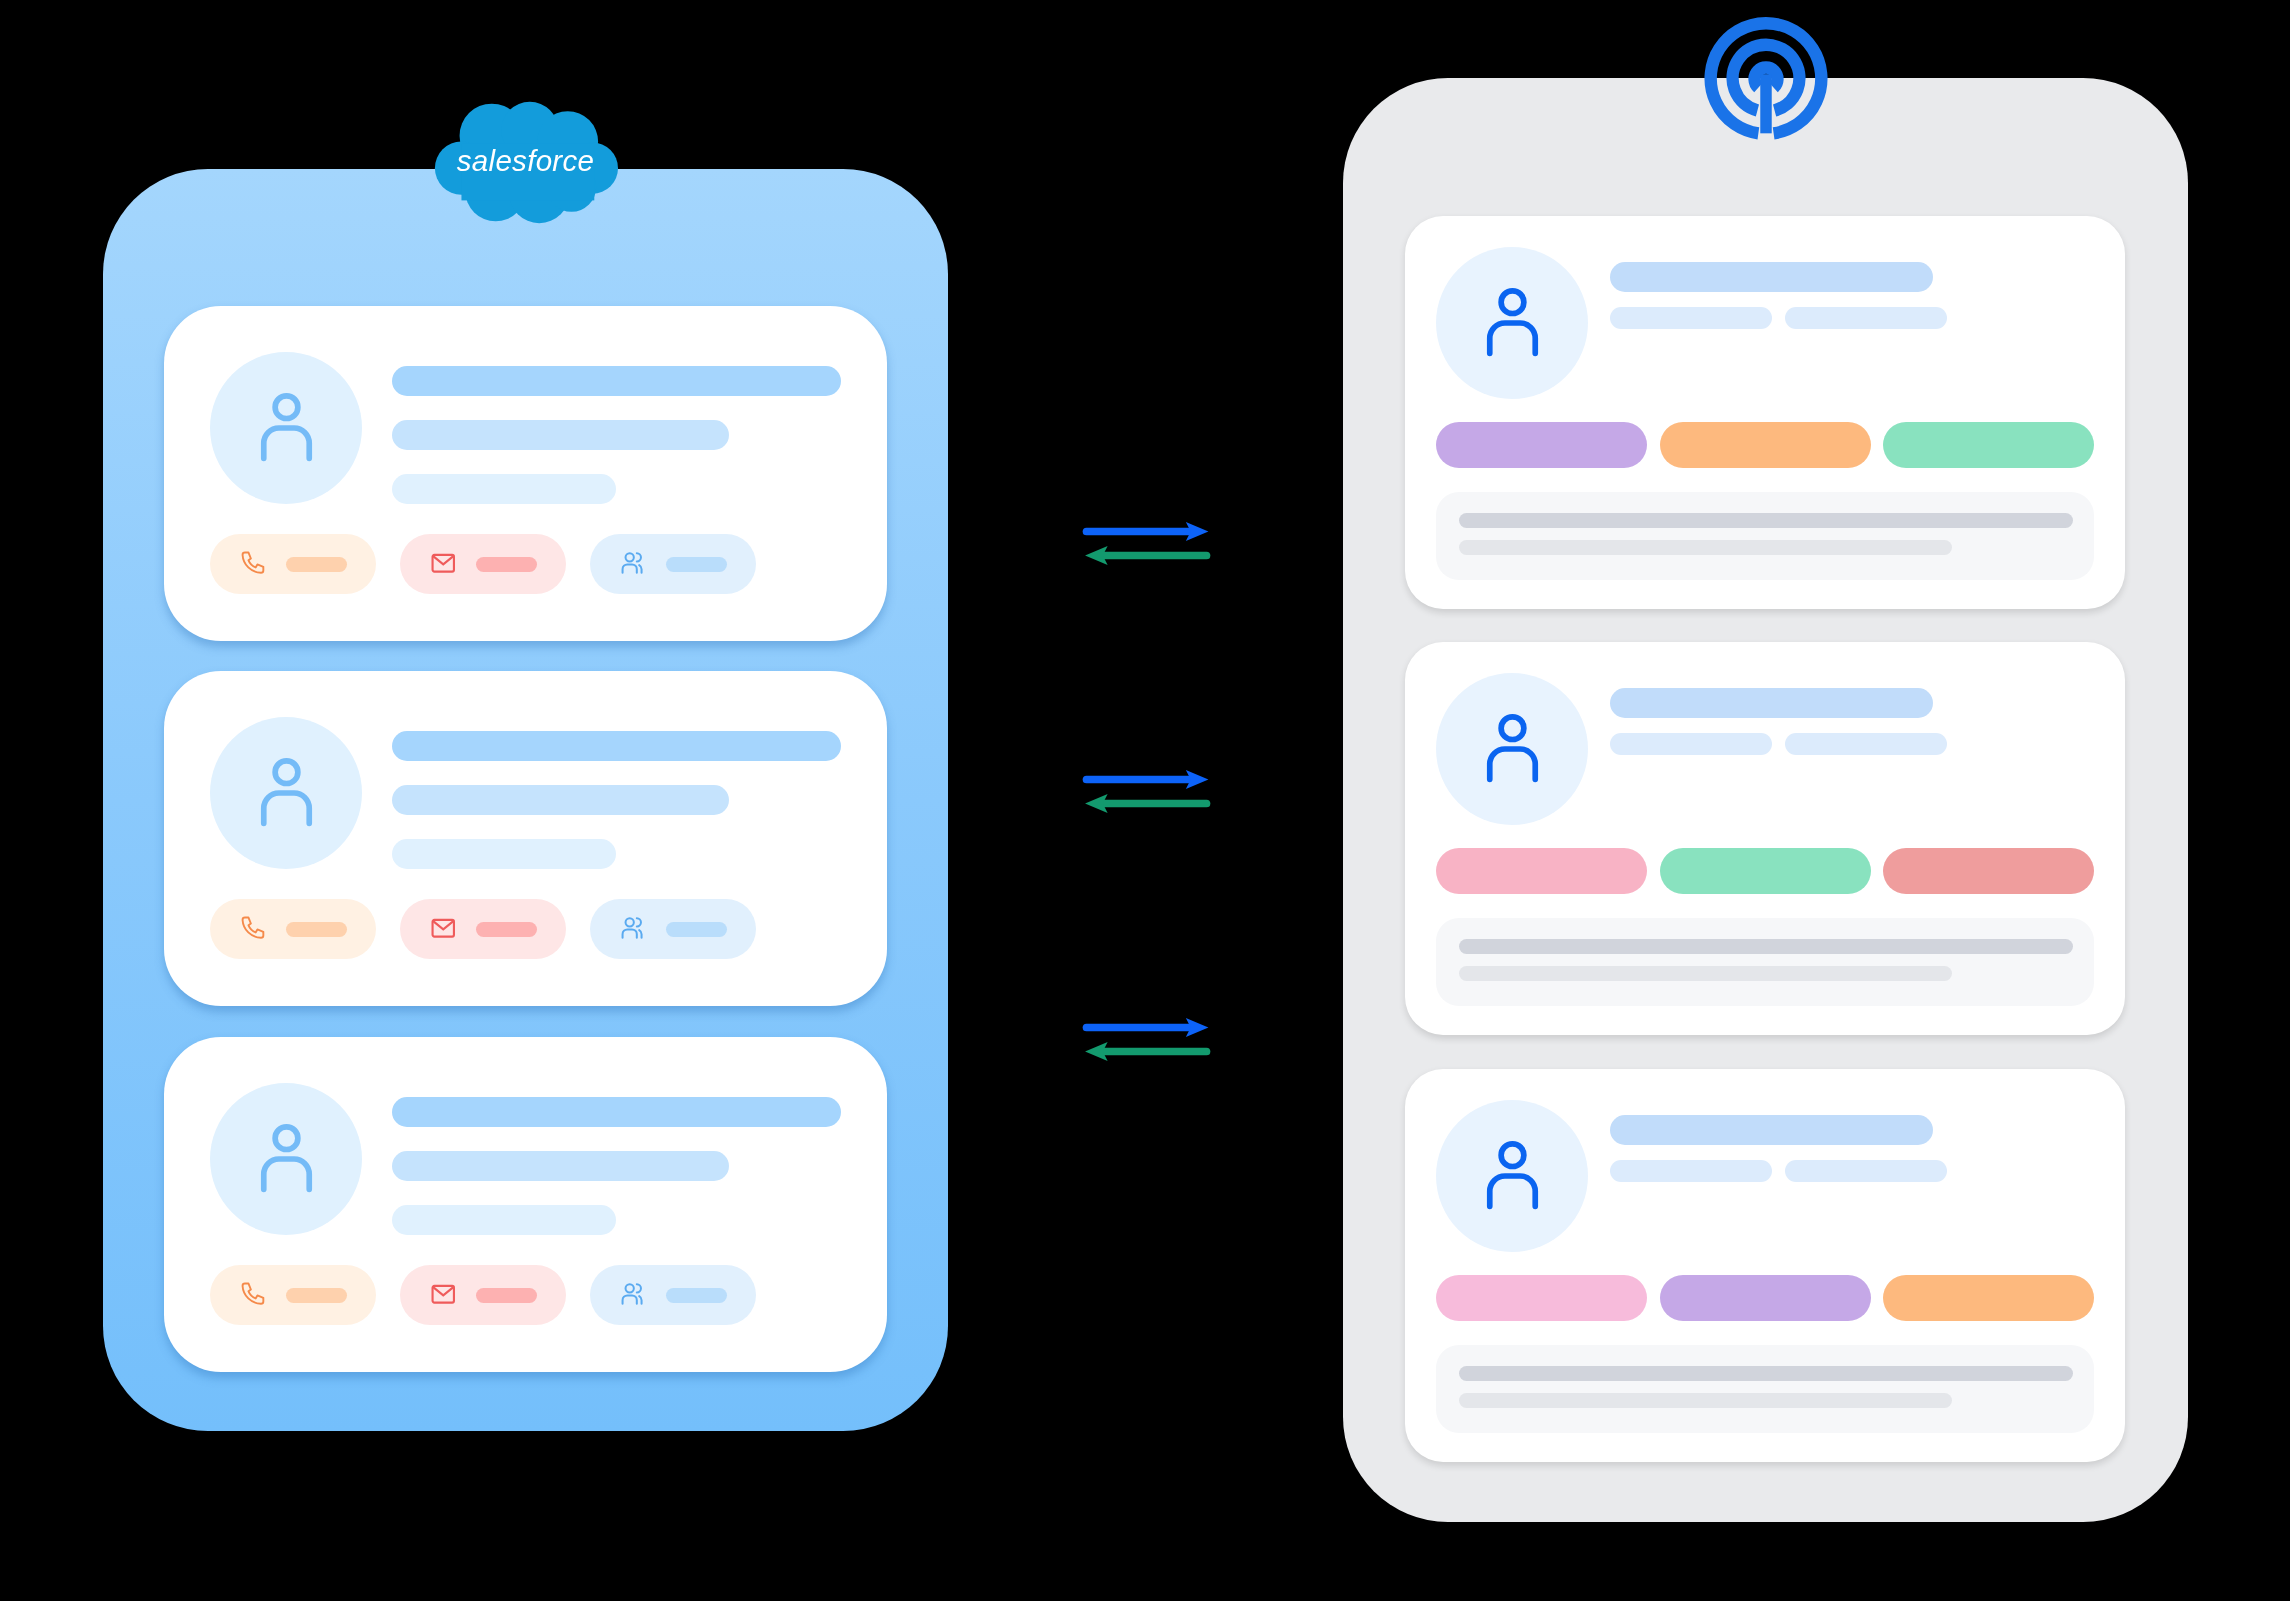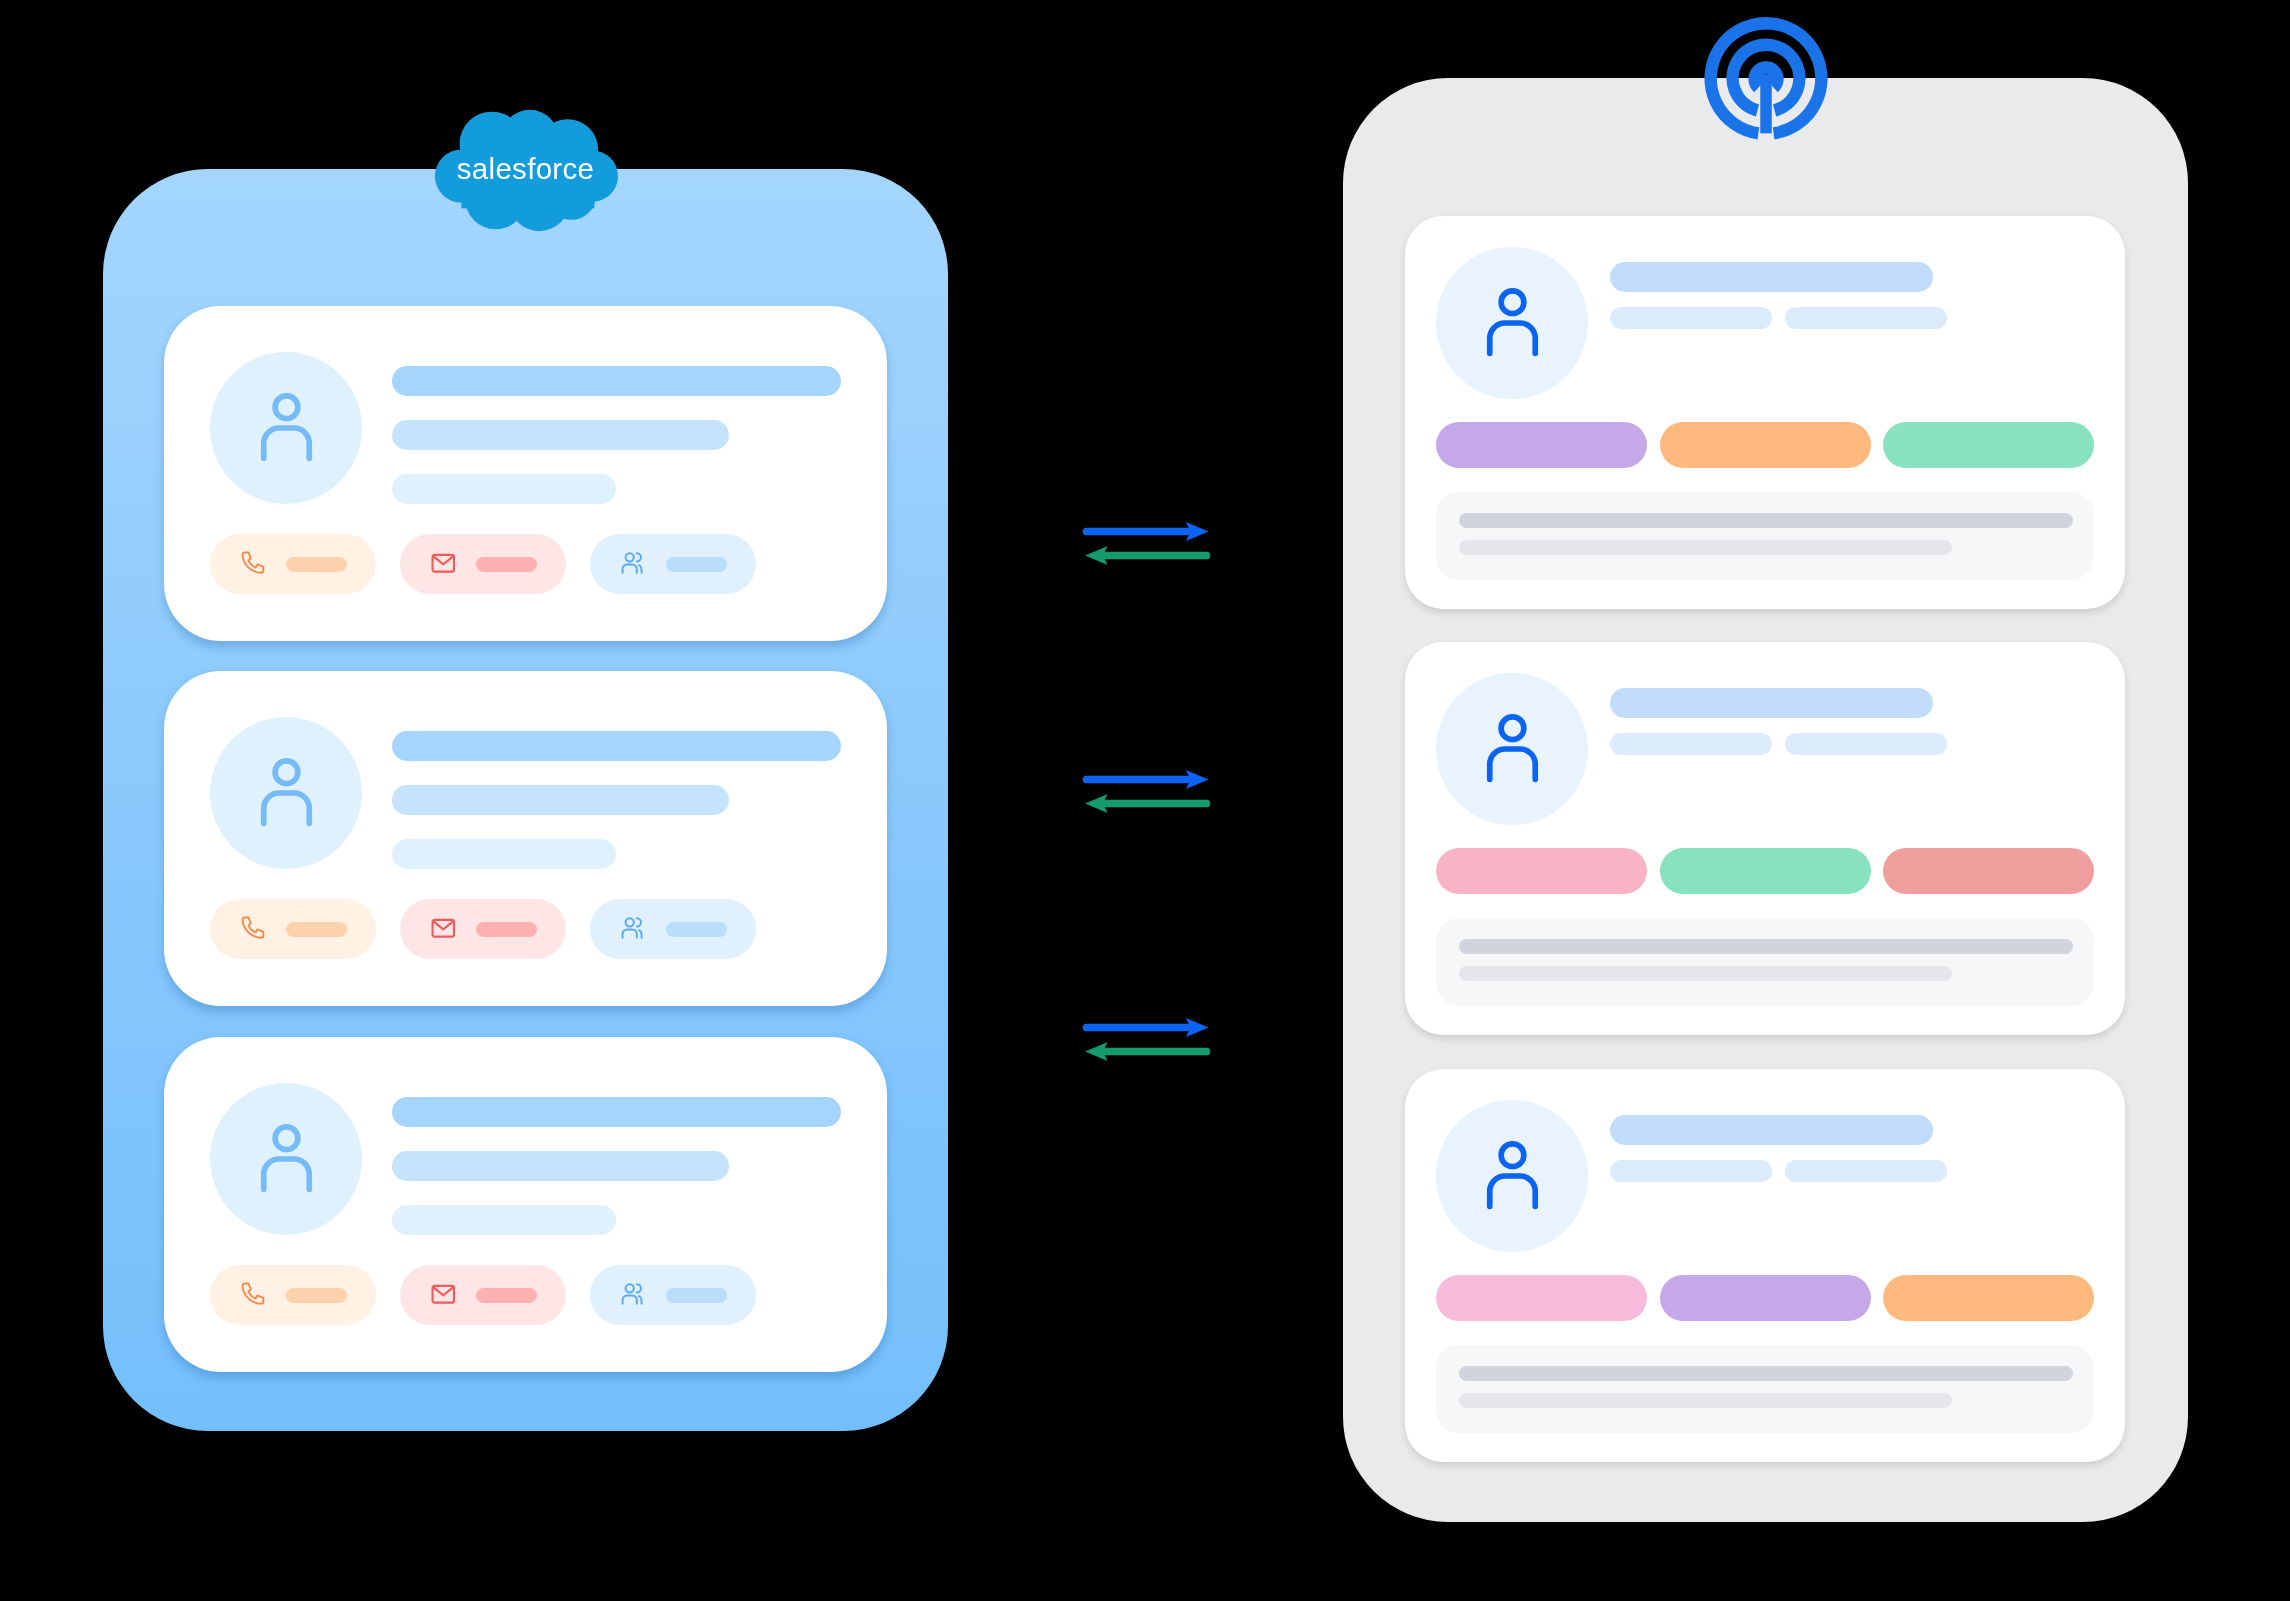--- a/index.html
+++ b/index.html
@@ -20,21 +20,21 @@
     box-shadow:0 3.8px 7.6px rgba(0,0,0,0.12); }
   .rcard .avatar { position:absolute; left:31px; top:31px; width:152px; height:152px; border-radius:50%; background:#e8f3fe; }
   .rcard .avatar svg { position:absolute; left:48px; top:40px; }
   .rcard .title-bar { position:absolute; left:205px; top:46px; width:323px; height:30px; border-radius:15px; background:#c1dcfa; }
   .rcard .sub-bar { position:absolute; top:91px; width:162px; height:22px; border-radius:11.4px; background:#dcebfc; }
   .rcard .tag { position:absolute; top:206px; width:211px; height:46px; border-radius:23px; }
   .rcard .note { position:absolute; left:31px; top:276px; width:658px; height:88px; border-radius:23px; background:#f6f7f9; }
   .rcard .note .l1 { position:absolute; left:23px; top:21px; width:614px; height:15px; border-radius:7.6px; background:#d1d4dc; }
   .rcard .note .l2 { position:absolute; left:23px; top:48px; width:493px; height:15px; border-radius:7.6px; background:#e4e6ea; }
   .arrow { position:absolute; left:1020px; width:253px; height:48px; }
-  .sf-logo { left:433px; top:104px; width:185px; height:131px; }
+  .sf-logo { left:433px; top:96px; width:185px; height:131px;font-style:italic; }
   .sf-text { position:absolute; left:0; right:0; top:48px; text-align:center; color:#fff; font-size:29.5px; letter-spacing:0.3px; }
   .target-logo { left:1704px; top:15px; width:124px; height:126px; }
 </style>
 </head>
 <body>
 
 <div class="abs left-panel"></div>
 
 <div class="abs sf-logo">
   <svg width="185" height="131" viewBox="0 0 195 138">

